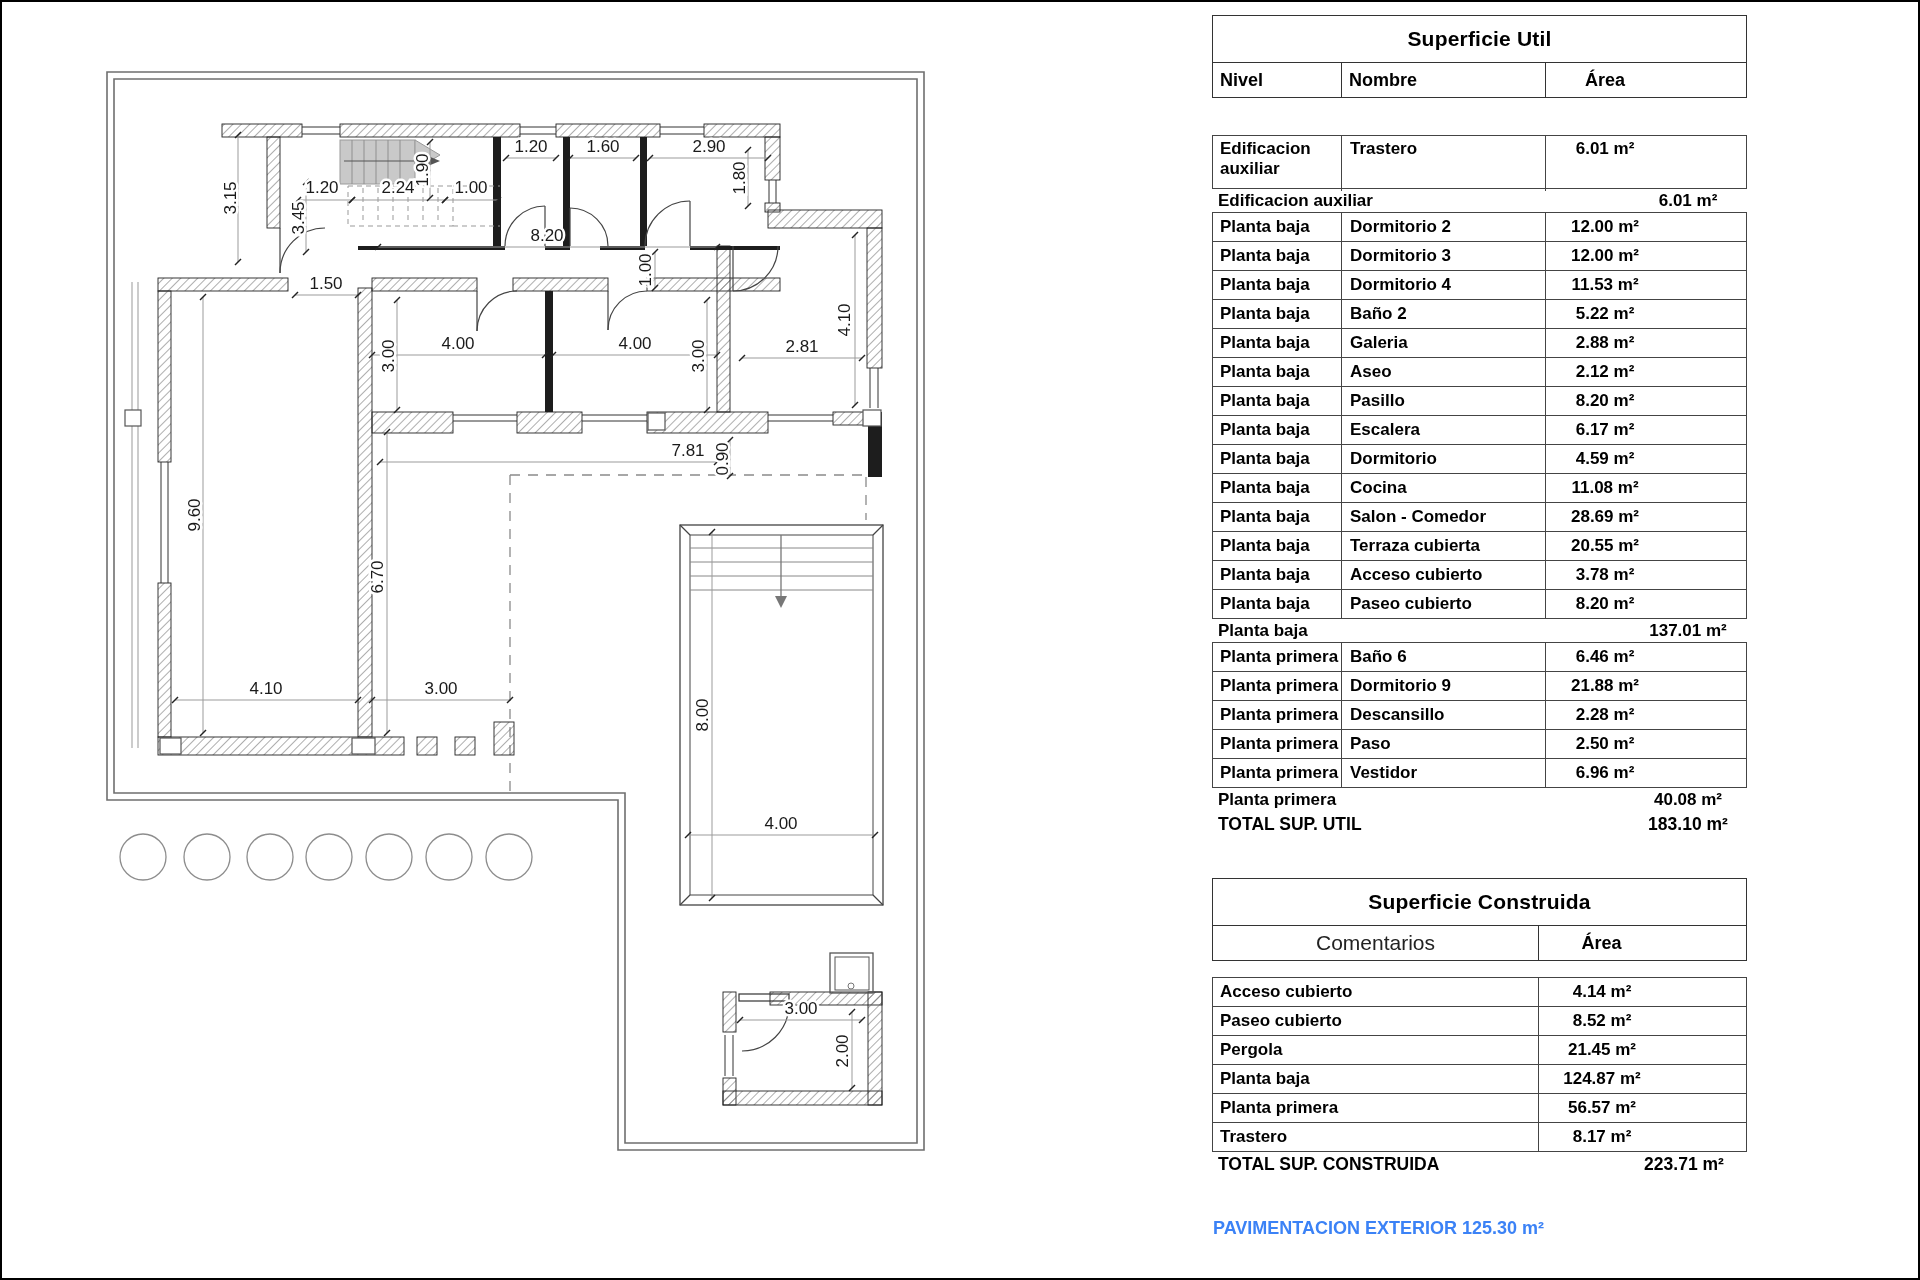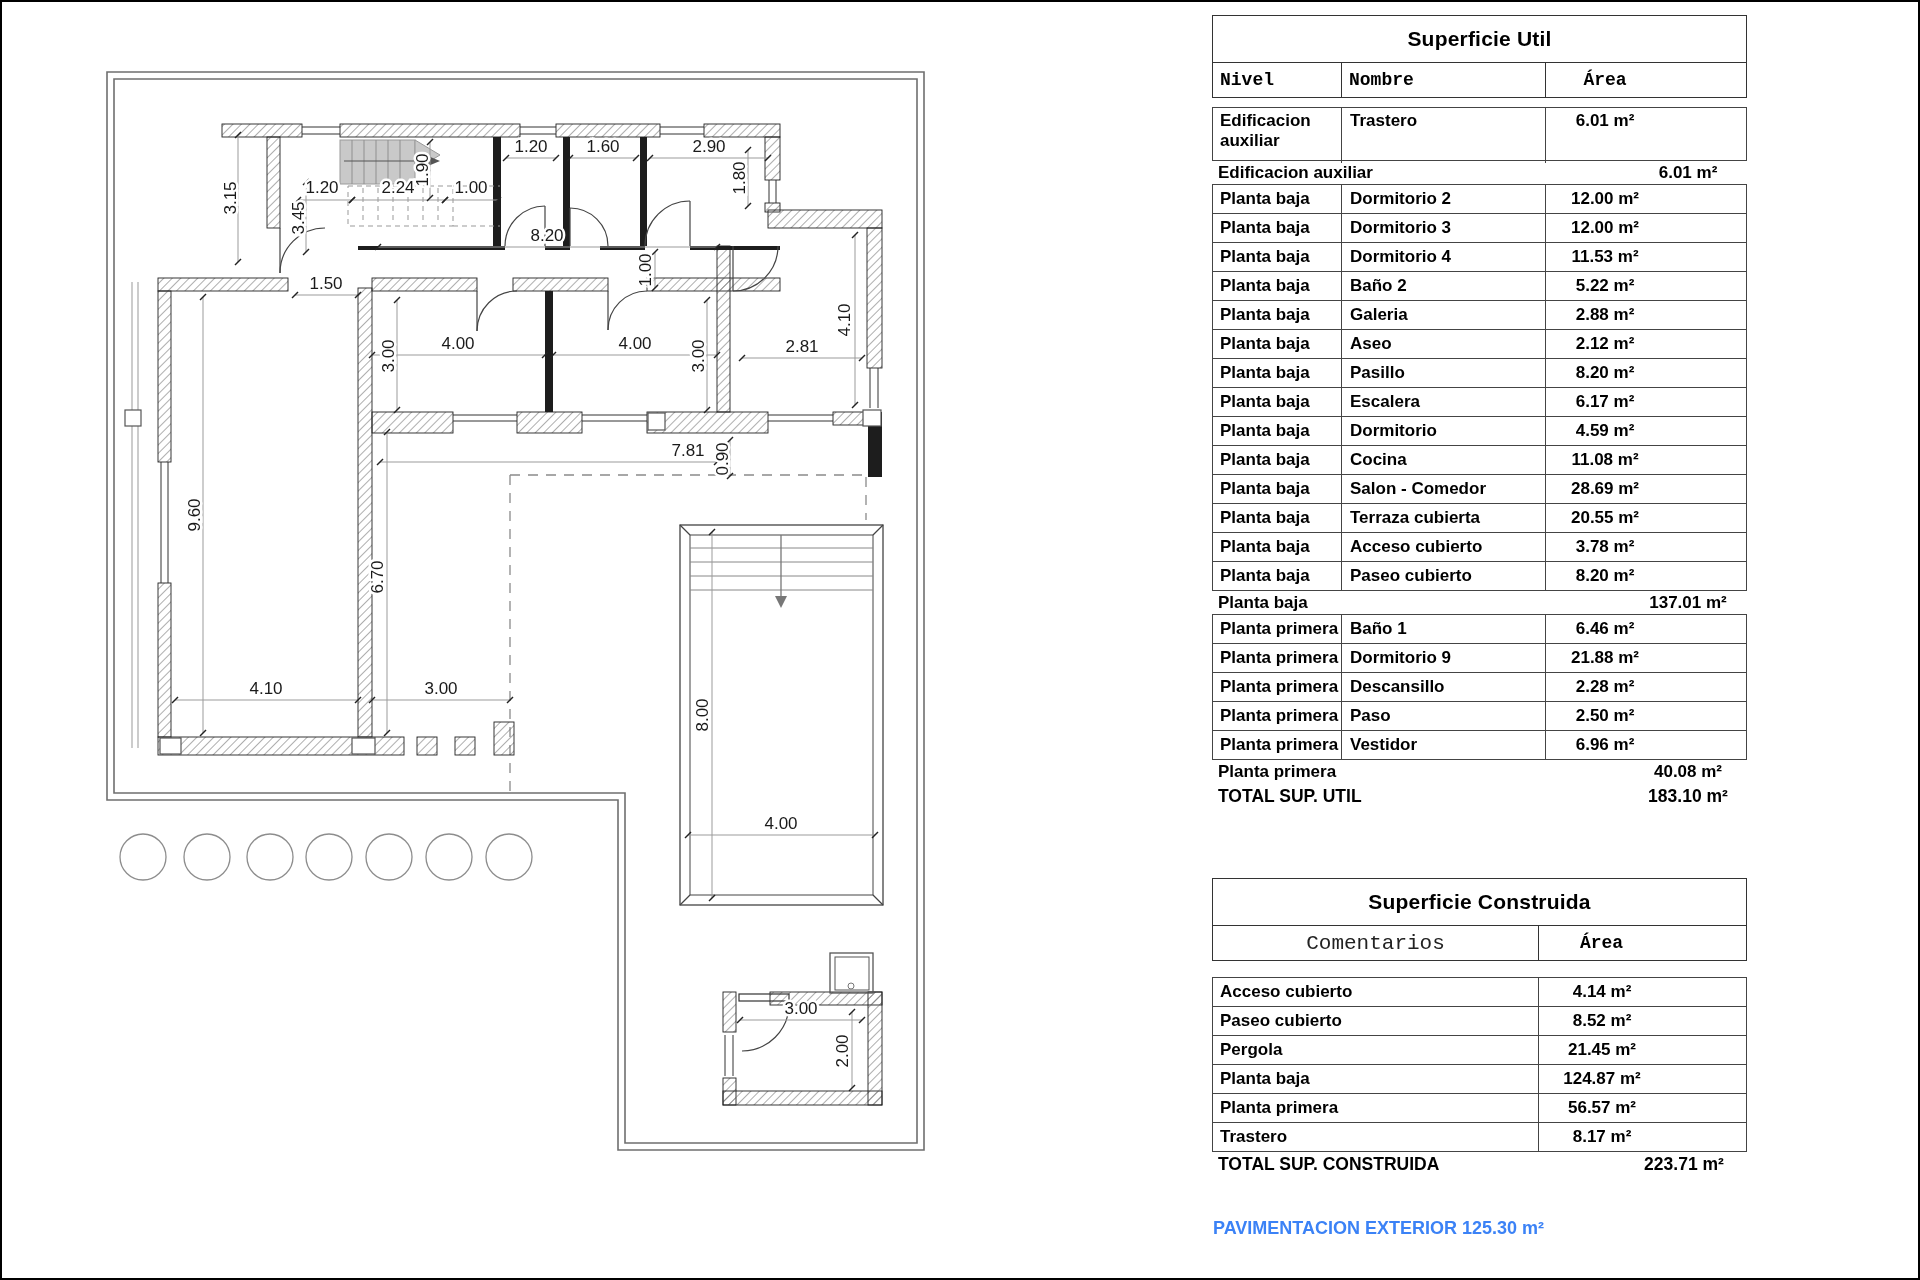--- a/index.html
+++ b/index.html
@@ -6,30 +6,30 @@
   body{width:1920px;height:1280px;position:relative;overflow:hidden;
        font-family:"Liberation Sans",sans-serif;}
   #frame{position:absolute;inset:0;border:2px solid #000;pointer-events:none;z-index:50;}
   #plan{position:absolute;left:0;top:0;}
 
   
   .tbl{position:absolute;width:535px;color:#000;font-weight:bold;}
   .tbl .frame{border:1px solid #333;}
   .tbl .title{height:46px;display:flex;align-items:center;justify-content:center;
               font-size:21px;border-bottom:1px solid #333;letter-spacing:.2px;}
-  .hdr{display:grid;height:34px;align-items:center;font-size:18px;font-family:Liberation Mono, monospace;}
+  .hdr{display:grid;height:34px;align-items:center;font-size:18px;}
   .t1 .hdr{grid-template-columns:129px 204px 118px;}
   .t2 .hdr{grid-template-columns:326px 125px;}
   .hdr .hc{height:100%;display:flex;align-items:center;}
   .hdr .hc.borr{border-right:1px solid #333;}
   .hdr .left{padding-left:7px;}
   .hdr .center{justify-content:center;}
   .hdr .reg{font-weight:normal;font-size:21px;color:#222;}
 
-  .tbody{margin-top:10px;}
+  .tbody{margin-top:38px;}
   .t2 .tbody{margin-top:17px;}
   .trow{display:grid;border:1px solid #444;margin-top:-1px;align-items:center;
         font-size:17px;height:28px;background:#fff;}
   .t1 .trow{grid-template-columns:129px 204px 118px;}
   .t2 .trow{grid-template-columns:326px 126px;}
   .trow.tall{height:52px;align-items:start;}
   .trow.tall .cell{padding-top:3px;}
   .cell{height:100%;display:flex;align-items:center;}
   .trow.tall .cell{align-items:flex-start;}
   .c1{padding-left:7px;border-right:1px solid #444;line-height:1.2;}
@@ -402,21 +402,21 @@
         <div class="cell c1">Planta baja</div>
         <div class="cell c2">Paseo cubierto</div>
         <div class="cell c3">8.20 m²</div>
       </div>
       <div class="srow">
         <div class="sl">Planta baja</div>
         <div class="sa">137.01 m²</div>
       </div>
       <div class="trow">
         <div class="cell c1">Planta primera</div>
-        <div class="cell c2">Baño 1</div>
+        <div class="cell c2">Baño 6</div>
         <div class="cell c3">6.46 m²</div>
       </div>
       <div class="trow">
         <div class="cell c1">Planta primera</div>
         <div class="cell c2">Dormitorio 9</div>
         <div class="cell c3">21.88 m²</div>
       </div>
       <div class="trow">
         <div class="cell c1">Planta primera</div>
         <div class="cell c2">Descansillo</div>

